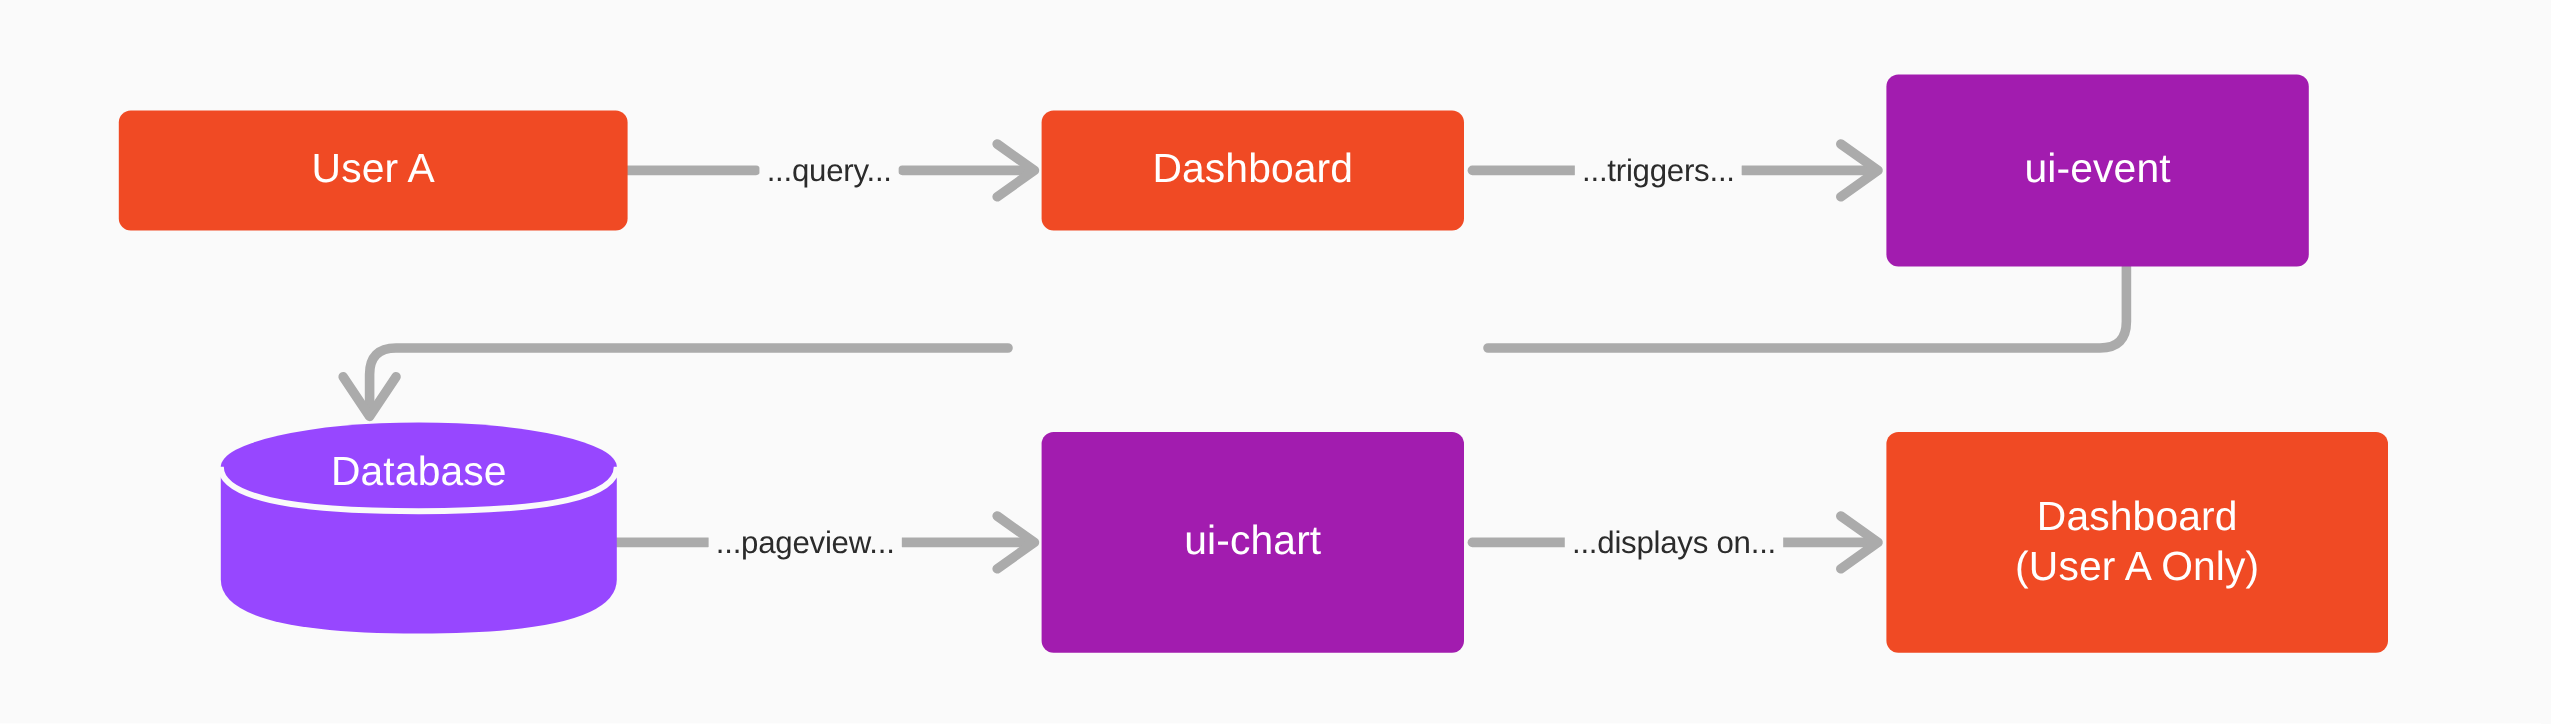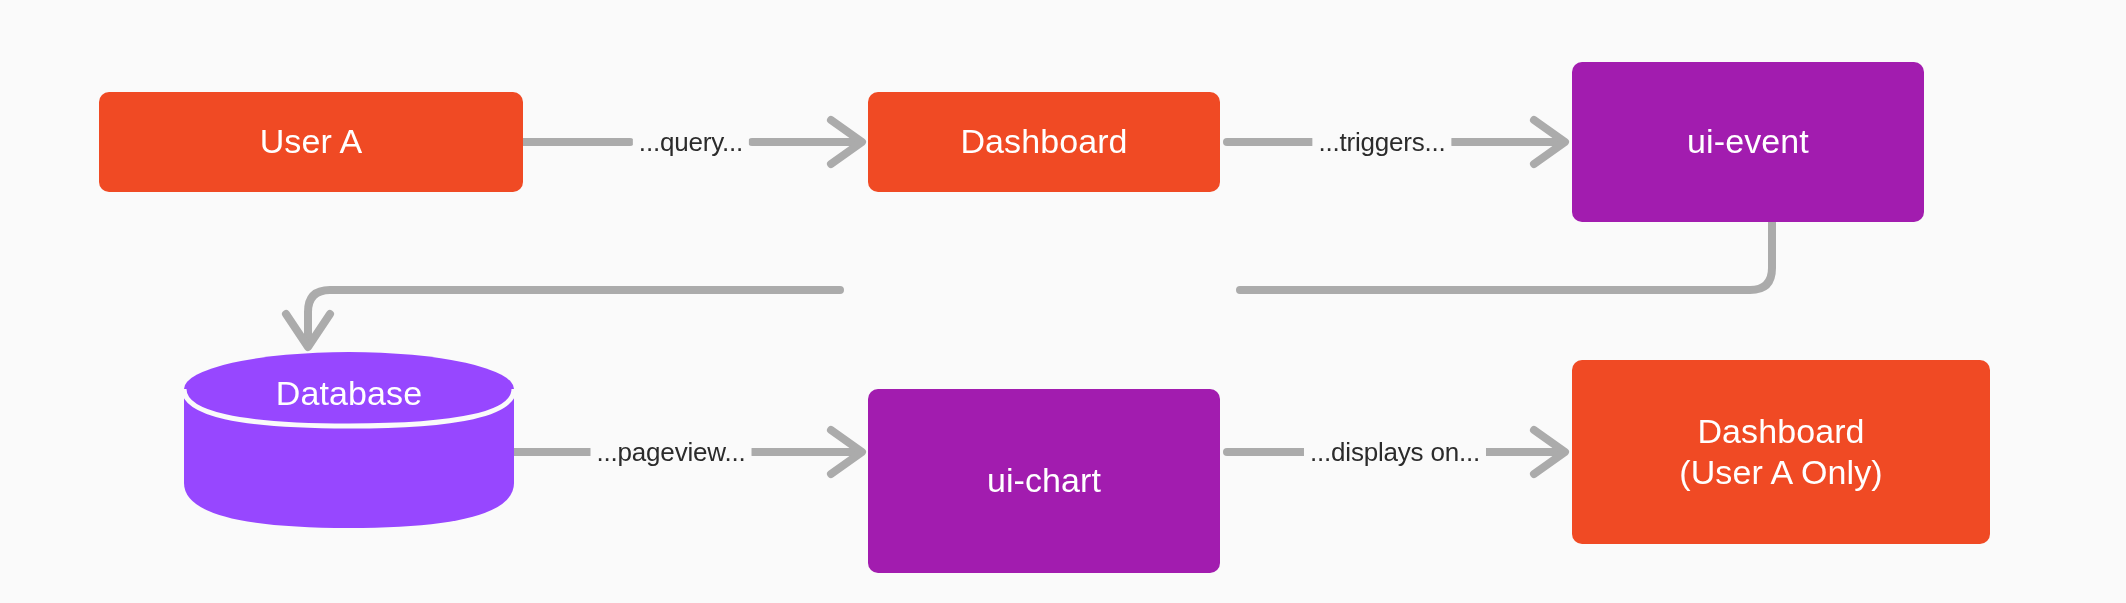--- a/index.html
+++ b/index.html
@@ -147,21 +147,21 @@
 
       <path d="M 0 37 L 0 131 Q 0 176 165 176 Q 330 176 330 131 L 330 37 Z" fill="#9747ff"></path>
 
       <ellipse cx="165" cy="37" rx="165" ry="37" fill="#9747ff"></ellipse>
 
       <path d="M 0 37 Q 0 74 165 74 Q 330 74 330 37" fill="none" stroke="#fafafa" stroke-width="5"></path>
     </svg>
     <div class="cyl-label" style="top:22px;">Database</div>
   </div>
 
-  <div class="node node-blue" style="left:868px; top:360px; width:352px; height:184px;margin-top:29px;">
+  <div class="node node-blue" style="left:868px; top:360px; width:352px; height:184px;">
     <span>ui-chart</span>
   </div>
 
   <div class="node node-orange" style="left:1572px; top:360px; width:418px; height:184px;">
     <span>Dashboard</span>
     <span class="line2">(User A Only)</span>
   </div>
 
 </div>
 

